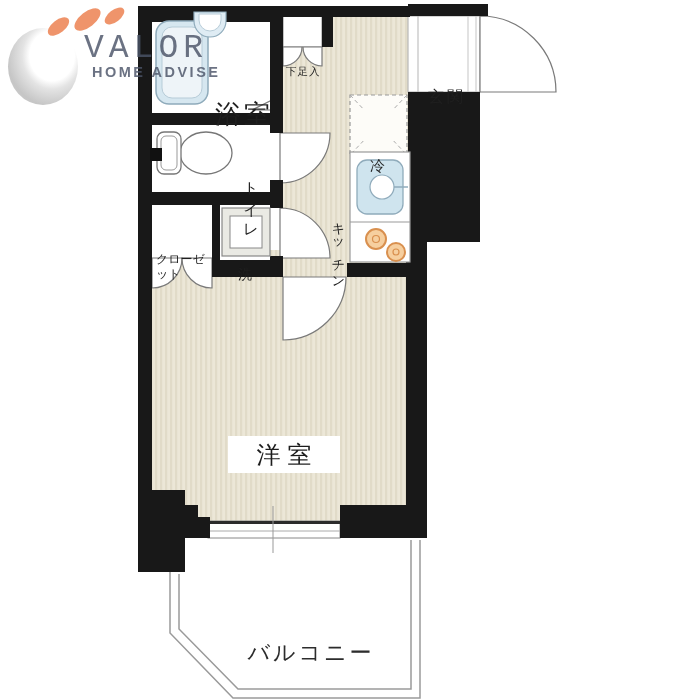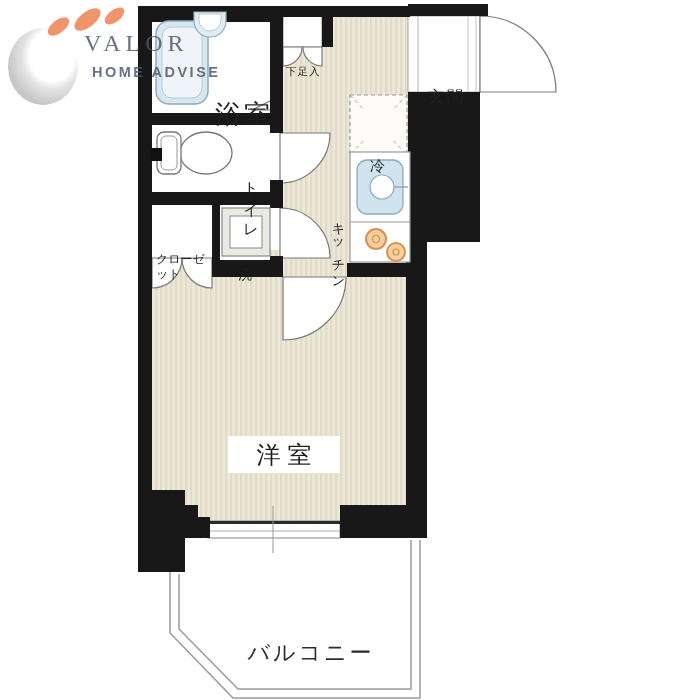--- a/index.html
+++ b/index.html
@@ -24,22 +24,22 @@
 
   
   #logo{position:absolute;left:0;top:0;width:240px;height:115px;}
   .logo-sphere{position:absolute;left:8px;top:28px;width:70px;height:77px;border-radius:50%;
       background:radial-gradient(ellipse at 63% 36%, #ffffff 0%, #ffffff 36%, #e2e2e2 48%, #c3c3c3 72%, #cdcdcd 100%);
       opacity:.95;}
   .logo-grain{position:absolute;border-radius:50%;background:#ee8b5e;opacity:.92;transform:rotate(-38deg);}
   .g1{left:46px;top:20px;width:25px;height:13px;}
   .g2{left:72px;top:12px;width:31px;height:15px;}
   .g3{left:103px;top:10px;width:23px;height:12px;}
-  .logo-title{position:absolute;left:84px;top:30px;font-family:Liberation Serif, serif;
-      font-size:24px;letter-spacing:5px;color:#4b5468;opacity:.82;}
+  .logo-title{position:absolute;left:84px;top:30px;font-family:Liberation Mono, monospace;
+      font-size:33px;letter-spacing:5px;color:#4b5468;opacity:.82;}
   .logo-sub{position:absolute;left:92px;top:64px;font-family:Liberation Sans, sans-serif;
       font-size:14.5px;font-weight:bold;letter-spacing:2.5px;color:#4b5468;opacity:.82;}
 </style>
 </head>
 <body>
 
 <div id="canvas">
 
   <svg id="plan-svg" width="700" height="700" viewBox="0 0 700 700">
     <defs>

